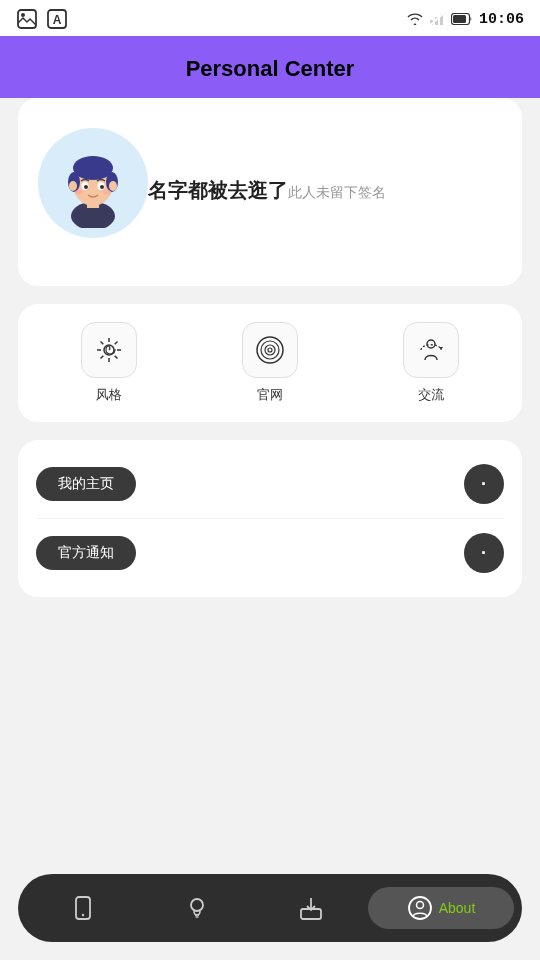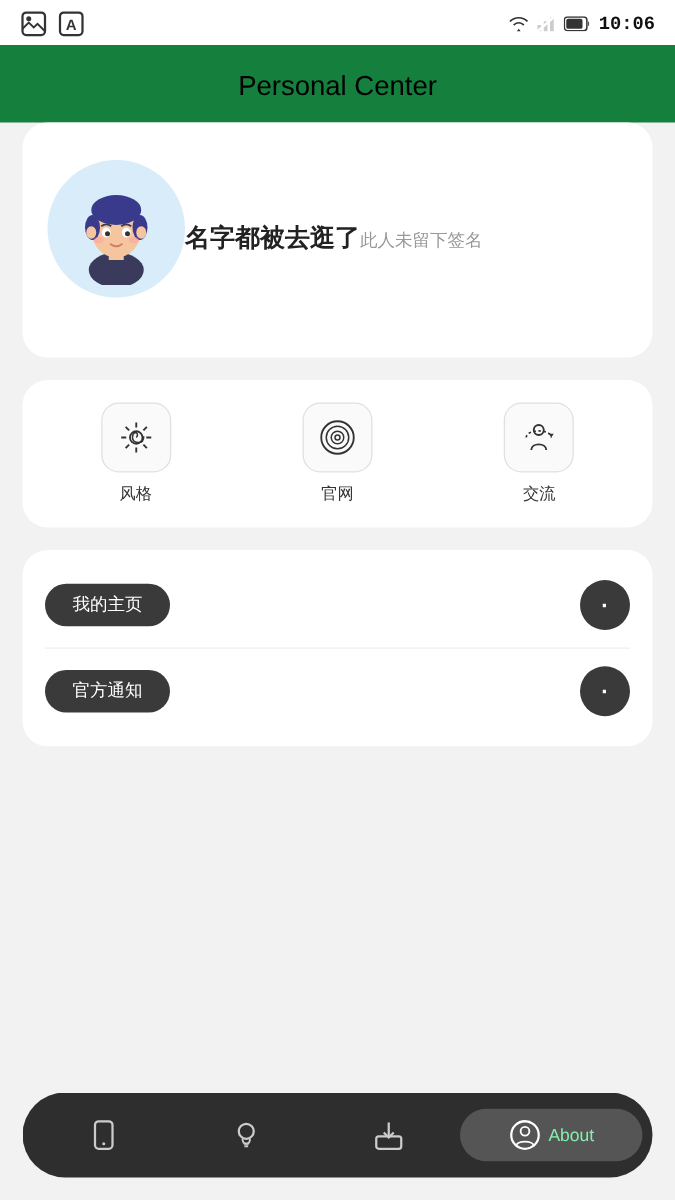--- a/index.html
+++ b/index.html
@@ -36,23 +36,23 @@
     }
     .icon-box {
       width: 22px; height: 22px;
       display: flex; align-items: center; justify-content: center;
     }
 
     
     .page-title {
       text-align: center;
       font-size: 22px;
-      font-weight: 400;
+      font-weight: 700;
       padding: 20px 0 16px;
-      background: #15803d;
+      background: #8b5cf6;
     }
 
     
     .profile-card {
       background: #fff;
       border-radius: 20px;
       margin: 0 18px 18px;
       padding: 30px 20px 28px;
       display: flex;
       flex-direction: row;
@@ -179,21 +179,21 @@
     }
     .nav-item.active {
       background: #555;
       border-radius: 28px;
       flex-direction: row;
       gap: 6px;
       padding: 8px 16px;
     }
     .nav-label {
       font-size: 14px;
-      color: #86efac;
+      color: #84cc16;
       font-weight: 500;
     }
 
     svg text {
       font-family: -apple-system, 'PingFang SC', sans-serif;
     }
   </style>
 </head>
 <body>
 

